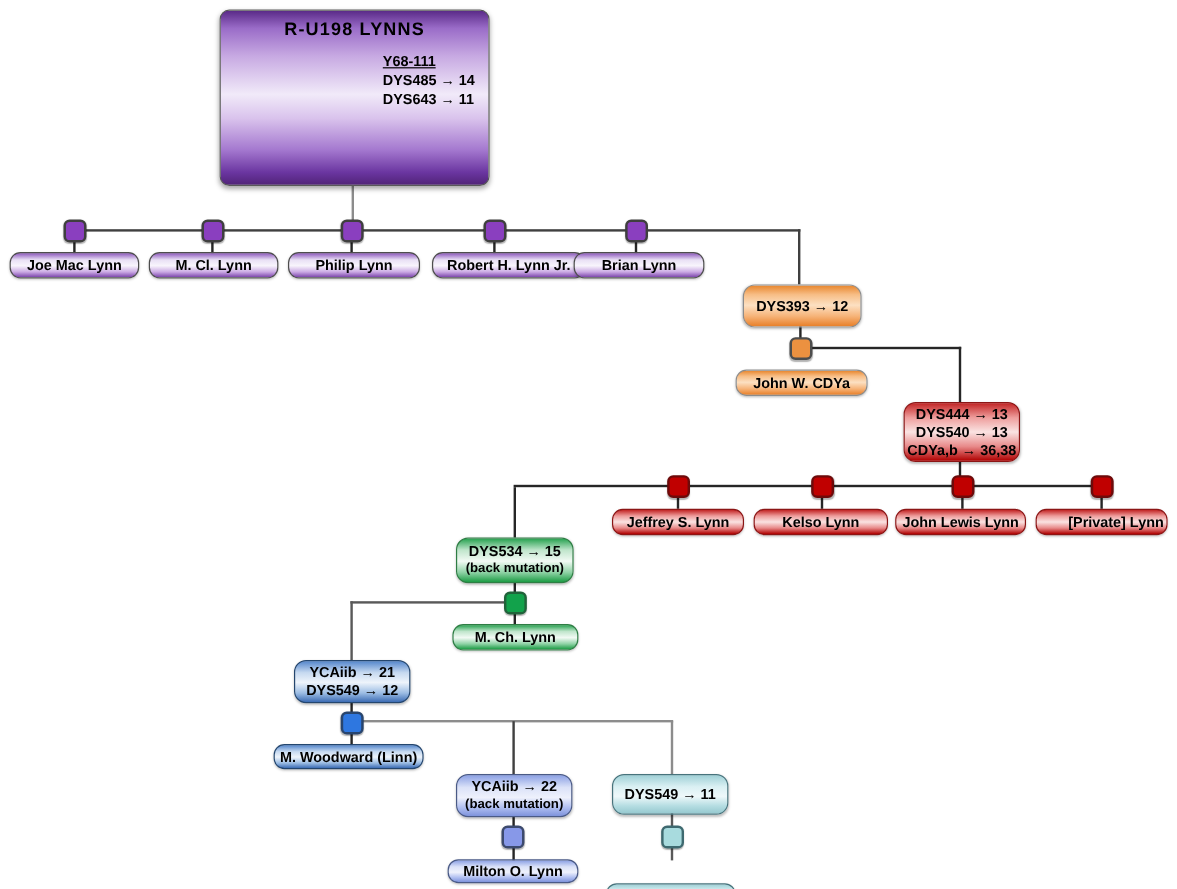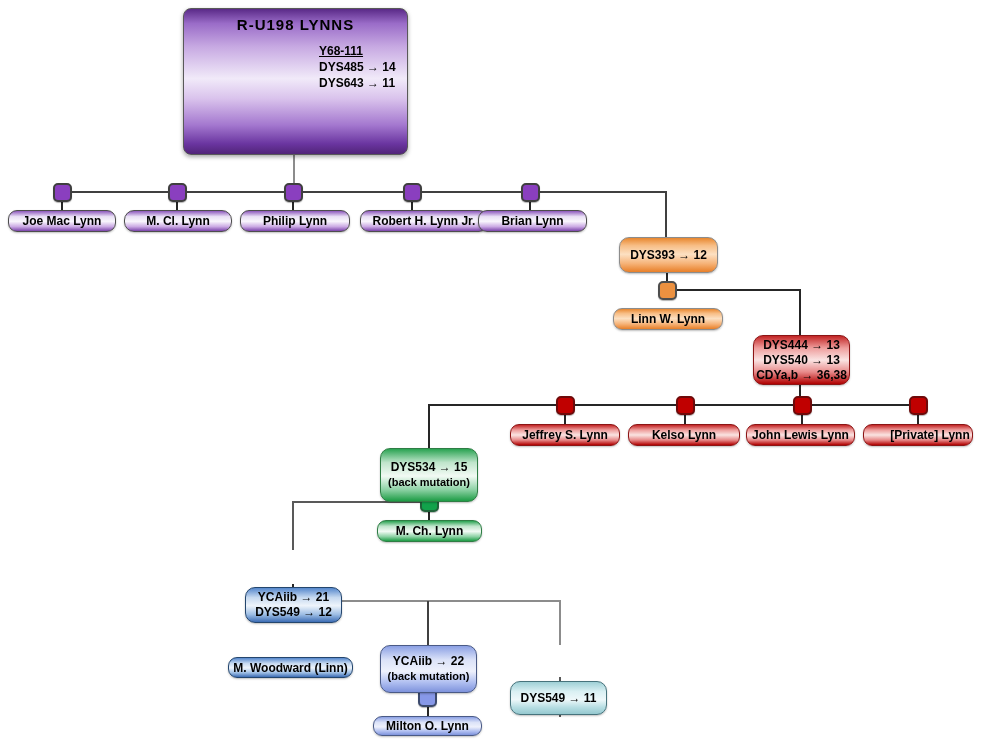--- a/index.html
+++ b/index.html
@@ -27,25 +27,25 @@
   .root-box{
     background:linear-gradient(180deg,#5a2a88 0%,#9a6cc8 10%,#c7a9e2 26%,#f1eaf9 48%,#d9c2ec 62%,#a478cf 80%,#6a35a0 93%,#512478 100%);
     border-color:#595959;border-radius:8px;box-shadow:0 2px 4px rgba(0,0,0,.35);
   }
   .orange-box{background:linear-gradient(180deg,#e8872f 0%,#f7bd85 22%,#fce0c2 48%,#f6b378 75%,#e87f28 100%);border-color:#8c8c8c;}
   .orange-sq{background:#ec9140;border-color:#4d4d4d;}
   .red-box{background:linear-gradient(180deg,#c22525 0%,#ee9d9c 25%,#fae3e2 50%,#e88a8a 75%,#b00000 100%);border-color:#8c1515;}
   .red-sq{background:#c00000;border-color:#6e0a0a;}
   .green-box{background:linear-gradient(180deg,#2aa352 0%,#bfe5cb 26%,#f2faf4 52%,#8ed2a5 78%,#1d9c45 100%);border-color:#2e7d44;}
   .green-sq{background:#12a24b;border-color:#20633a;}
-  .blue-box{background:linear-gradient(180deg,#5587cc 0%,#c6d9f0 28%,#eef4fb 52%,#9cbde4 78%,#3c6cb4 100%);border-color:#24466e;margin-top:37px;}
+  .blue-box{background:linear-gradient(180deg,#5587cc 0%,#c6d9f0 28%,#eef4fb 52%,#9cbde4 78%,#3c6cb4 100%);border-color:#24466e;}
   .blue-sq{background:#2e77e0;border-color:#28456e;}
   .peri-box{background:linear-gradient(180deg,#8ba0e4 0%,#dbe2f8 30%,#eef1fc 55%,#aebdf0 80%,#7e93dc 100%);border-color:#4a5a86;}
   .peri-sq{background:#8798e8;border-color:#3c4a6e;}
-  .cyan-box{background:linear-gradient(180deg,#9fd0d6 0%,#daf0f3 30%,#eef8fa 55%,#b5dde2 80%,#95c8cf 100%);border-color:#47737c;margin-top:36px;}
+  .cyan-box{background:linear-gradient(180deg,#9fd0d6 0%,#daf0f3 30%,#eef8fa 55%,#b5dde2 80%,#95c8cf 100%);border-color:#47737c;}
   .cyan-sq{background:#a8dbde;border-color:#3e6a70;}
   
   .root-title{position:absolute;top:7px;left:0;width:100%;text-align:center;font-size:15px;font-weight:700;letter-spacing:1px;}
   .root-col{position:absolute;top:34px;font-size:12px;font-weight:700;line-height:16px;text-align:left;}
   .root-col .hdr{text-decoration:underline;}
 </style>
 </head>
 <body>
 
 <div id="canvas">
@@ -102,75 +102,75 @@
     <div class="root-col" style="left:135px;">
       <div class="hdr">Y68-111</div>
       <div>DYS485 → 14</div>
       <div>DYS643 → 11</div>
     </div>
   </div>
 
   <div class="box name purple-box" style="left:8px;top:210px;width:108px;">
     <span>Joe Mac Lynn</span>
   </div>
-  <div class="box name purple-box" style="left:124px;top:210px;width:108px;border-radius:10px;">
+  <div class="box name purple-box" style="left:124px;top:210px;width:108px;">
     <span>M. Cl. Lynn</span>
   </div>
   <div class="box name purple-box" style="left:240px;top:210px;width:110px;">
     <span>Philip Lynn</span>
   </div>
   <div class="box name purple-box" style="left:360px;top:210px;width:128px;">
     <span>Robert H. Lynn Jr.</span>
   </div>
   <div class="box name purple-box" style="left:478px;top:210px;width:109px;">
     <span>Brian Lynn</span>
   </div>
 
   <div class="box mut orange-box" style="left:619px;top:237px;width:99px;height:36px;">
     <span>DYS393 → 12</span>
   </div>
   <div class="box name orange-box" style="left:613px;top:308px;width:110px;">
-    <span>Linn W. Lynn</span>
+    <span>John W. CDYa</span>
   </div>
 
   <div class="box mut red-box" style="left:753px;top:335px;width:97px;height:50px;">
     <span>DYS444 → 13</span>
     <span>DYS540 → 13</span>
     <span>CDYa,b → 36,38</span>
   </div>
   <div class="box name red-box" style="left:510px;top:424px;width:110px;">
     <span>Jeffrey S. Lynn</span>
   </div>
   <div class="box name red-box" style="left:628px;top:424px;width:112px;">
     <span>Kelso Lynn</span>
   </div>
   <div class="box name red-box" style="left:746px;top:424px;width:109px;">
     <span>John Lewis Lynn</span>
   </div>
   <div class="box name red-box" style="left:863px;top:424px;width:110px;padding-left:24px;">
     <span>[Private] Lynn</span>
   </div>
 
-  <div class="box mut green-box" style="left:380px;top:448px;width:98px;height:54px;">
+  <div class="box mut green-box" style="left:380px;top:448px;width:98px;height:38px;">
     <span>DYS534 → 15</span>
     <span class="small">(back mutation)</span>
   </div>
   <div class="box name green-box" style="left:377px;top:520px;width:105px;">
     <span>M. Ch. Lynn</span>
   </div>
 
   <div class="box mut blue-box" style="left:245px;top:550px;width:97px;height:36px;">
     <span>YCAiib → 21</span>
     <span>DYS549 → 12</span>
   </div>
   <div class="box name blue-box" style="left:228px;top:620px;width:125px;height:21px;">
     <span>M. Woodward (Linn)</span>
   </div>
 
-  <div class="box mut peri-box" style="left:380px;top:645px;width:97px;height:48px;">
+  <div class="box mut peri-box" style="left:380px;top:645px;width:97px;height:36px;">
     <span>YCAiib → 22</span>
     <span class="small">(back mutation)</span>
   </div>
   <div class="box name peri-box" style="left:373px;top:716px;width:109px;height:20px;">
     <span>Milton O. Lynn</span>
   </div>
 
   <div class="box mut cyan-box" style="left:510px;top:645px;width:97px;height:34px;">
     <span>DYS549 → 11</span>
   </div>

